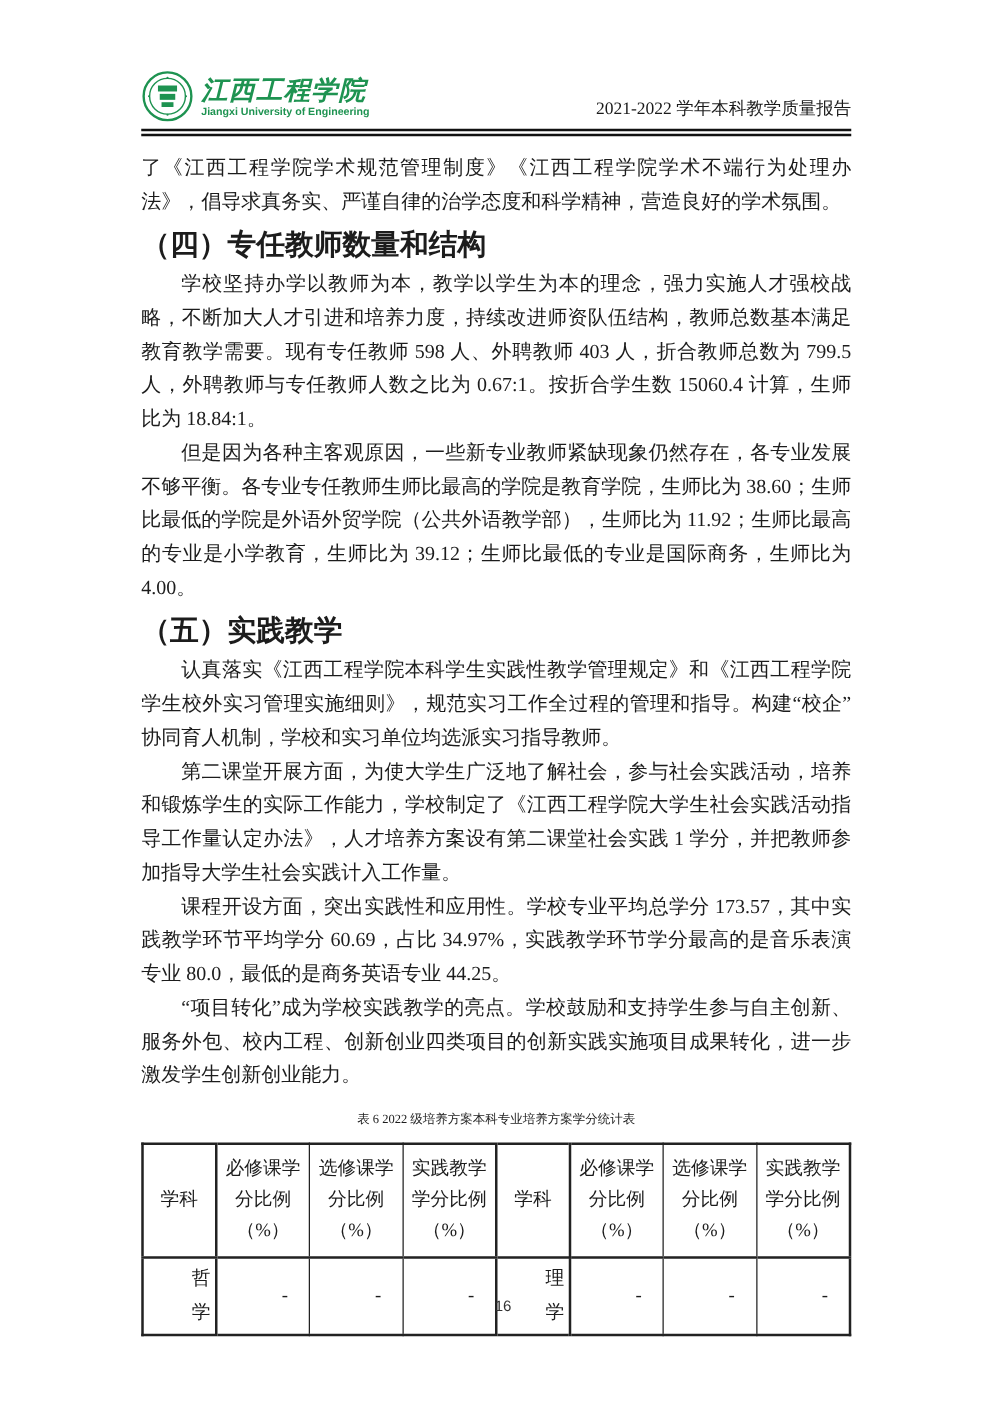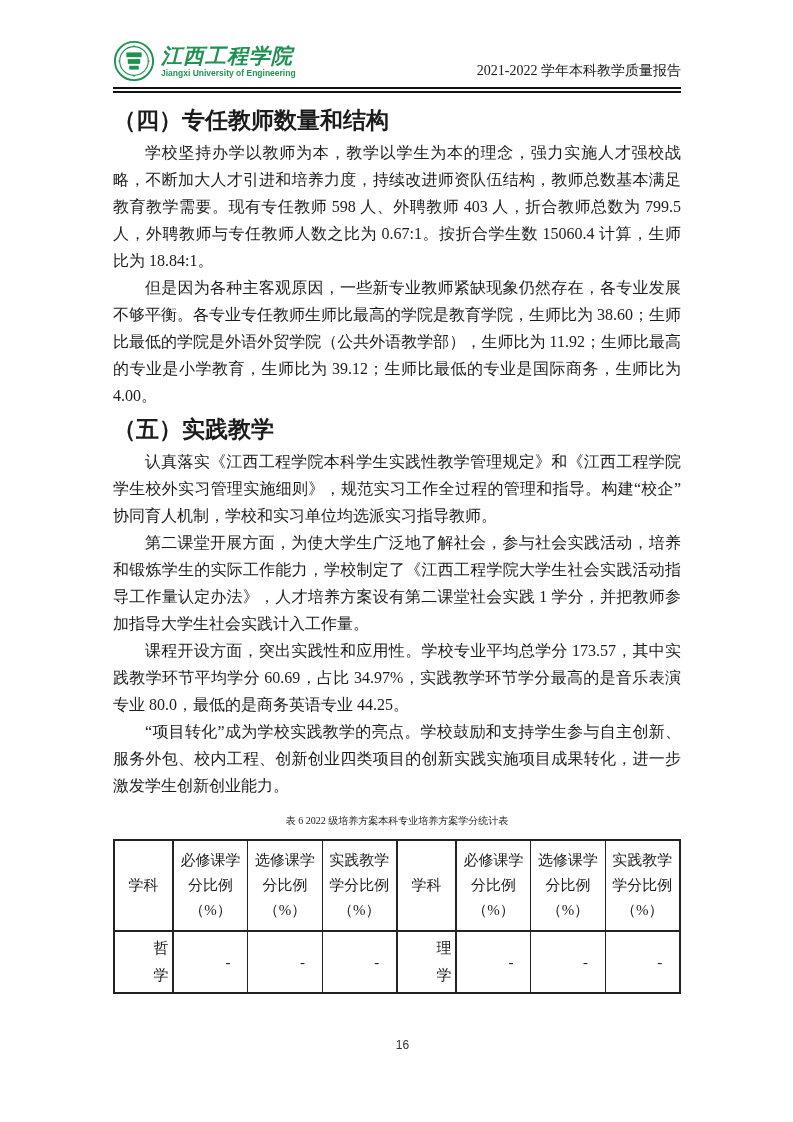--- a/index.html
+++ b/index.html
@@ -7,21 +7,21 @@
     position: relative;
     width: 793px;
     height: 1122px;
     background: #ffffff;
     overflow: hidden;
     font-family: "Liberation Serif", "DejaVu Serif", serif;
     color: #1c1c1c;
   }
   
   .header {
-    margin: 40px 112px 0 113px;
+    margin: 56px 112px 0 113px;
     display: flex;
     justify-content: space-between;
     align-items: flex-end;
   }
   .logo { display: flex; align-items: center; gap: 6px; }
   .emblem { width: 42px; height: 42px; flex: 0 0 auto; }
   .logo-text { display: flex; flex-direction: column; line-height: 1.05; }
   .logo-cn {
     font-family: "Liberation Serif", "DejaVu Serif", serif;
     font-size: 21px;
@@ -125,20 +125,21 @@
       <div class="logo-text">
         <span class="logo-cn" style="color:#1e9351">江西工程学院</span>
         <span class="logo-en" style="color:#1e9351">Jiangxi University of Engineering</span>
       </div>
     </div>
     <div class="report-title">2021-2022 学年本科教学质量报告</div>
   </div>
   <div class="header-rule"></div>
 
   <div class="content">
+    <p class="para no-indent">了《江西工程学院学术规范管理制度》《江西工程学院学术不端行为处理办法》，倡导求真务实、严谨自律的治学态度和科学精神，营造良好的学术氛围。</p>
 
     <div class="section-heading">（四）专任教师数量和结构</div>
     <p class="para">学校坚持办学以教师为本，教学以学生为本的理念，强力实施人才强校战略，不断加大人才引进和培养力度，持续改进师资队伍结构，教师总数基本满足教育教学需要。现有专任教师 598 人、外聘教师 403 人，折合教师总数为 799.5 人，外聘教师与专任教师人数之比为 0.67:1。按折合学生数 15060.4 计算，生师比为 18.84:1。</p>
     <p class="para">但是因为各种主客观原因，一些新专业教师紧缺现象仍然存在，各专业发展不够平衡。各专业专任教师生师比最高的学院是教育学院，生师比为 38.60；生师比最低的学院是外语外贸学院（公共外语教学部），生师比为 11.92；生师比最高的专业是小学教育，生师比为 39.12；生师比最低的专业是国际商务，生师比为 4.00。</p>
 
     <div class="section-heading">（五）实践教学</div>
     <p class="para">认真落实《江西工程学院本科学生实践性教学管理规定》和《江西工程学院学生校外实习管理实施细则》，规范实习工作全过程的管理和指导。构建“校企”协同育人机制，学校和实习单位均选派实习指导教师。</p>
     <p class="para">第二课堂开展方面，为使大学生广泛地了解社会，参与社会实践活动，培养和锻炼学生的实际工作能力，学校制定了《江西工程学院大学生社会实践活动指导工作量认定办法》，人才培养方案设有第二课堂社会实践 1 学分，并把教师参加指导大学生社会实践计入工作量。</p>
     <p class="para">课程开设方面，突出实践性和应用性。学校专业平均总学分 173.57，其中实践教学环节平均学分 60.69，占比 34.97%，实践教学环节学分最高的是音乐表演专业 80.0，最低的是商务英语专业 44.25。</p>
     <p class="para">“项目转化”成为学校实践教学的亮点。学校鼓励和支持学生参与自主创新、服务外包、校内工程、创新创业四类项目的创新实践实施项目成果转化，进一步激发学生创新创业能力。</p>

